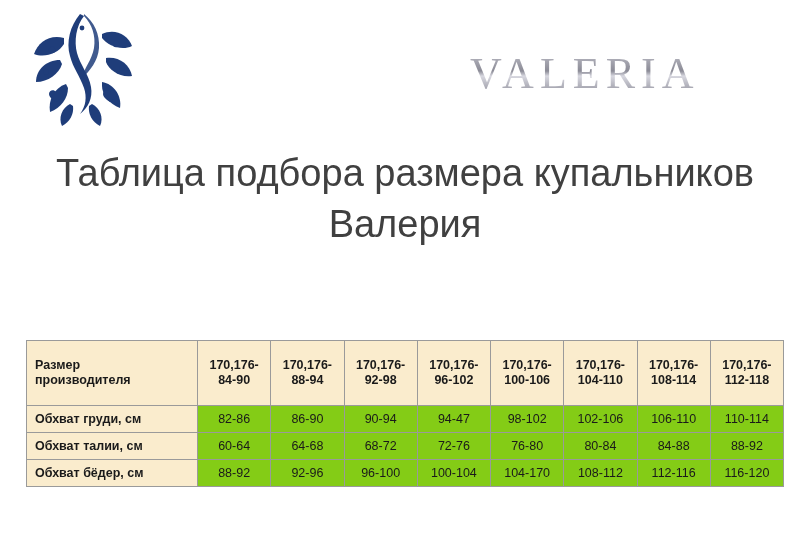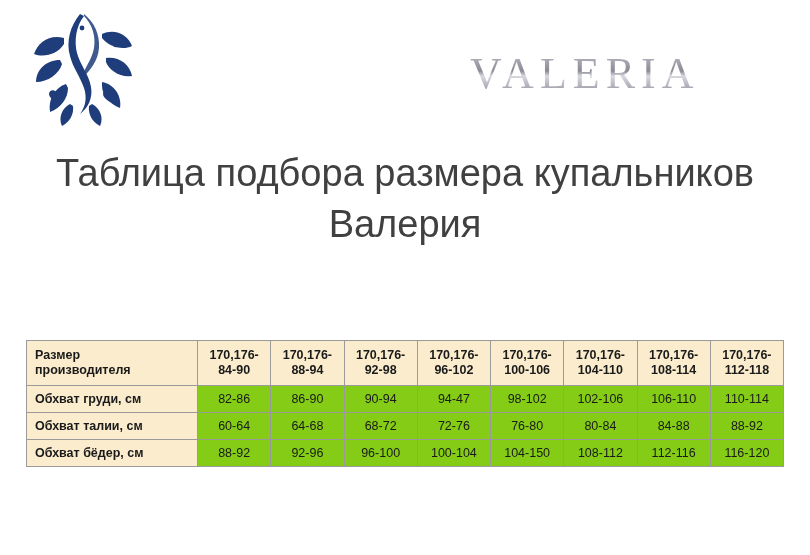--- a/index.html
+++ b/index.html
@@ -71,21 +71,21 @@
     border: 1px solid #9a9a9a;
     text-align: center;
     padding: 6px 2px;
     background: #84cc16;
     white-space: nowrap;
   }
   table.size-table tr.head td {
     background: #faeccd;
     font-weight: bold;
     font-size: 12.5px;
-    padding: 7px 3px;
+    padding: 17px 3px;
     line-height: 1.2;
   }
   table.size-table tr.head td.hdr-label {
     text-align: left;
     padding-left: 8px;
   }
   table.size-table tr.rus td {
     background: #cdcbe8;
     font-weight: bold;
   }
@@ -180,20 +180,20 @@
           <td class="val">80-84</td>
           <td class="val">84-88</td>
           <td class="val">88-92</td>
         </tr>
         <tr class="data">
           <td class="row-label">Обхват бёдер, см</td>
           <td class="val">88-92</td>
           <td class="val">92-96</td>
           <td class="val">96-100</td>
           <td class="val">100-104</td>
-          <td class="val">104-150</td>
+          <td class="val">104-170</td>
           <td class="val">108-112</td>
           <td class="val">112-116</td>
           <td class="val">116-120</td>
         </tr>
       </tbody>
   </table>
 </div>
 
 </body></html>

